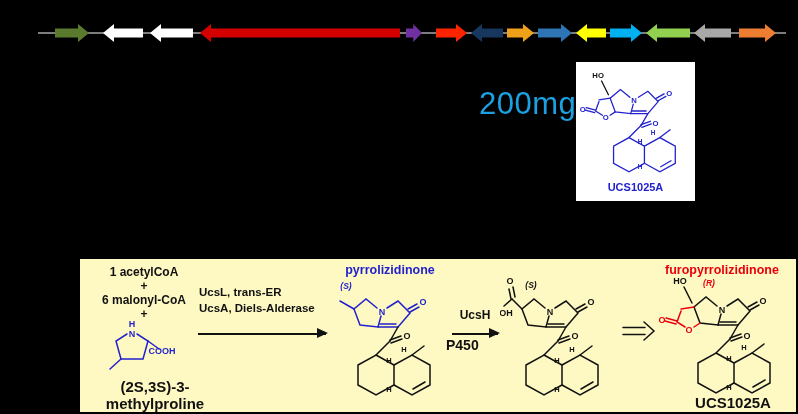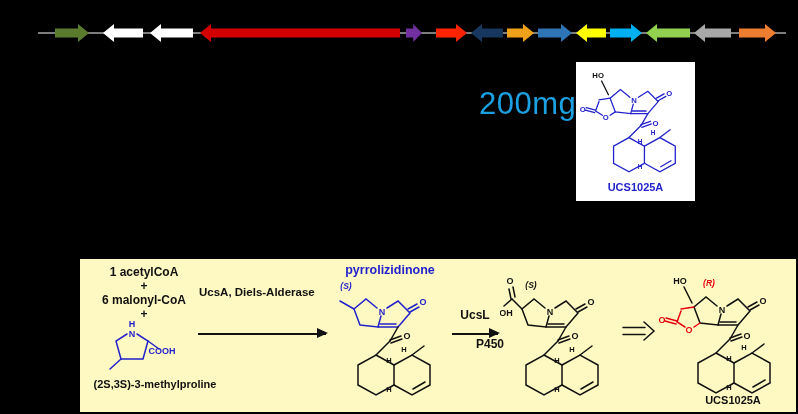--- a/index.html
+++ b/index.html
@@ -12,29 +12,29 @@
   
   .yield{position:absolute;left:479px;top:86px;font-size:31px;letter-spacing:0.5px;}
   
   .product-box{position:absolute;left:576px;top:62px;width:119px;height:139px;background:#fff;}
   .pbox-caption{position:absolute;left:0;top:119px;width:119px;text-align:center;
                 font-size:11px;font-weight:bold;color:#2222cc;}
   
   .pathway{position:absolute;left:80px;top:259px;width:716px;height:153px;background:#fef9c3;color:#111;}
   .substrates{position:absolute;left:12px;top:6px;width:104px;text-align:center;
               font-size:12px;font-weight:bold;line-height:14px;}
-  .cap{position:absolute;font-size:11px;font-weight:bold;text-align:center;color:#111;}
+  .cap{position:absolute;font-size:15px;font-weight:bold;text-align:center;color:#111;}
   .proline-cap{left:0;top:119px;width:150px;}
   .ucs-cap{left:598px;top:135px;width:110px;}
   .enzymes{position:absolute;left:119px;top:26px;width:135px;font-size:11.5px;
            font-weight:bold;line-height:15.5px;white-space:nowrap;}
   .enz-top{position:absolute;left:366px;top:49px;width:58px;text-align:center;
            font-size:12px;font-weight:bold;}
-  .enz-bot{position:absolute;left:366px;top:78px;width:58px;text-align:right;
-           font-size:12px;font-weight:bold;}
+  .enz-bot{position:absolute;left:366px;top:78px;width:58px;text-align:left;
+           font-size:14px;font-weight:bold;}
   .lbl{position:absolute;top:4px;font-size:12.5px;font-weight:bold;text-align:center;}
   .lbl-pyrro{left:248px;width:124px;color:#2222cc;}
   .lbl-furo{left:566px;width:152px;color:#e8000d;}
   .rxn-arrow{position:absolute;height:0;border-top:2.5px solid #111;}
   .rxn-arrow::after{content:"";position:absolute;right:-2px;top:-6.6px;width:0;height:0;
       border-left:11px solid #111;border-top:5.2px solid transparent;border-bottom:5.2px solid transparent;}
   .arrow1{left:118px;top:74px;width:128px;}
   .arrow2{left:372px;top:74px;width:46px;}
   
   .struct{position:absolute;}
@@ -119,20 +119,21 @@
         <line x1="52" y1="22" x2="63" y2="30"></line>
         <line x1="25" y1="40" x2="14" y2="50" stroke-width="2.6"></line>
       </g>
       <text class="atom blue-t" x="36" y="18">N</text>
       <text class="atom blue-t" x="36" y="8">H</text>
       <text class="atom blue-t" x="66" y="35" text-anchor="start">COOH</text>
     </svg>
     <div class="cap proline-cap">(2S,3S)-3-methylproline</div>
 
     <div class="enzymes">
+      <div>UcsL, trans-ER</div>
       <div>UcsA, Diels-Alderase</div>
     </div>
     <div class="rxn-arrow arrow1"></div>
 
     <div class="lbl lbl-pyrro">pyrrolizidinone</div>
     <svg class="struct" viewBox="0 0 115 126" style="left:252px;top:16px;width:115px;height:126px;">
       <g class="blue-g">
         <path d="M45,33 L34,24 L22,34 L28,50 L46,52 L49,41"></path>
         <path d="M55,33 L66,26 L78,38 L66,52 L46,52"></path>
         <line x1="48" y1="49" x2="64" y2="49"></line>
@@ -152,21 +153,21 @@
         <path d="M62,90 L80,80 L98,90 L98,110 L80,120 L62,110"></path>
         <line x1="93" y1="107" x2="81" y2="114"></line>
         <line x1="80" y1="80" x2="92" y2="71"></line>
       </g>
       <text class="atom" x="75" y="64">O</text>
       <text class="atomH" x="57" y="88">H</text>
       <text class="atomH" x="57" y="117">H</text>
       <text class="atomH" x="72" y="77">H</text>
     </svg>
 
-    <div class="enz-top">UcsL</div>
+    <div class="enz-top">UcsH</div>
     <div class="rxn-arrow arrow2"></div>
     <div class="enz-bot">P450</div>
 
     <svg class="struct" viewBox="0 0 115 126" style="left:420px;top:16px;width:115px;height:126px;">
       <g class="blk-g">
         <path d="M45,33 L34,24 L22,34 L28,50 L46,52 L49,41"></path>
         <path d="M55,33 L66,26 L78,38 L66,52 L46,52"></path>
         <line x1="48" y1="49" x2="64" y2="49"></line>
         <line x1="78" y1="37" x2="87" y2="32"></line>
           <line x1="76" y1="34" x2="85" y2="29"></line>
@@ -195,20 +196,21 @@
     </svg>
 
     <svg class="struct" viewBox="0 0 34 20" style="left:542px;top:62px;width:34px;height:20px;">
       <g stroke="#111" stroke-width="2.2">
         <line x1="1" y1="6.5" x2="23" y2="6.5"></line>
         <line x1="1" y1="13.5" x2="23" y2="13.5"></line>
         <polyline points="22,1 32,10 22,19"></polyline>
       </g>
     </svg>
 
+    <div class="lbl lbl-furo">furopyrrolizidinone</div>
     <svg class="struct" viewBox="0 0 130 126" style="left:578px;top:14px;width:130px;height:126px;">
       <g class="blk-g">
         <path d="M59,33 L48,24 L36,34 L42,50 L60,52 L63,41"></path>
         <path d="M69,33 L80,26 L92,38 L80,52 L60,52"></path>
         <line x1="62" y1="49" x2="78" y2="49"></line>
         <line x1="92" y1="37" x2="101" y2="32"></line>
           <line x1="90" y1="34" x2="99" y2="29"></line>
         <line x1="26" y1="14" x2="34" y2="30"></line>
         <line x1="80" y1="52" x2="72" y2="66"></line>
         <line x1="72" y1="65" x2="83" y2="61"></line>

